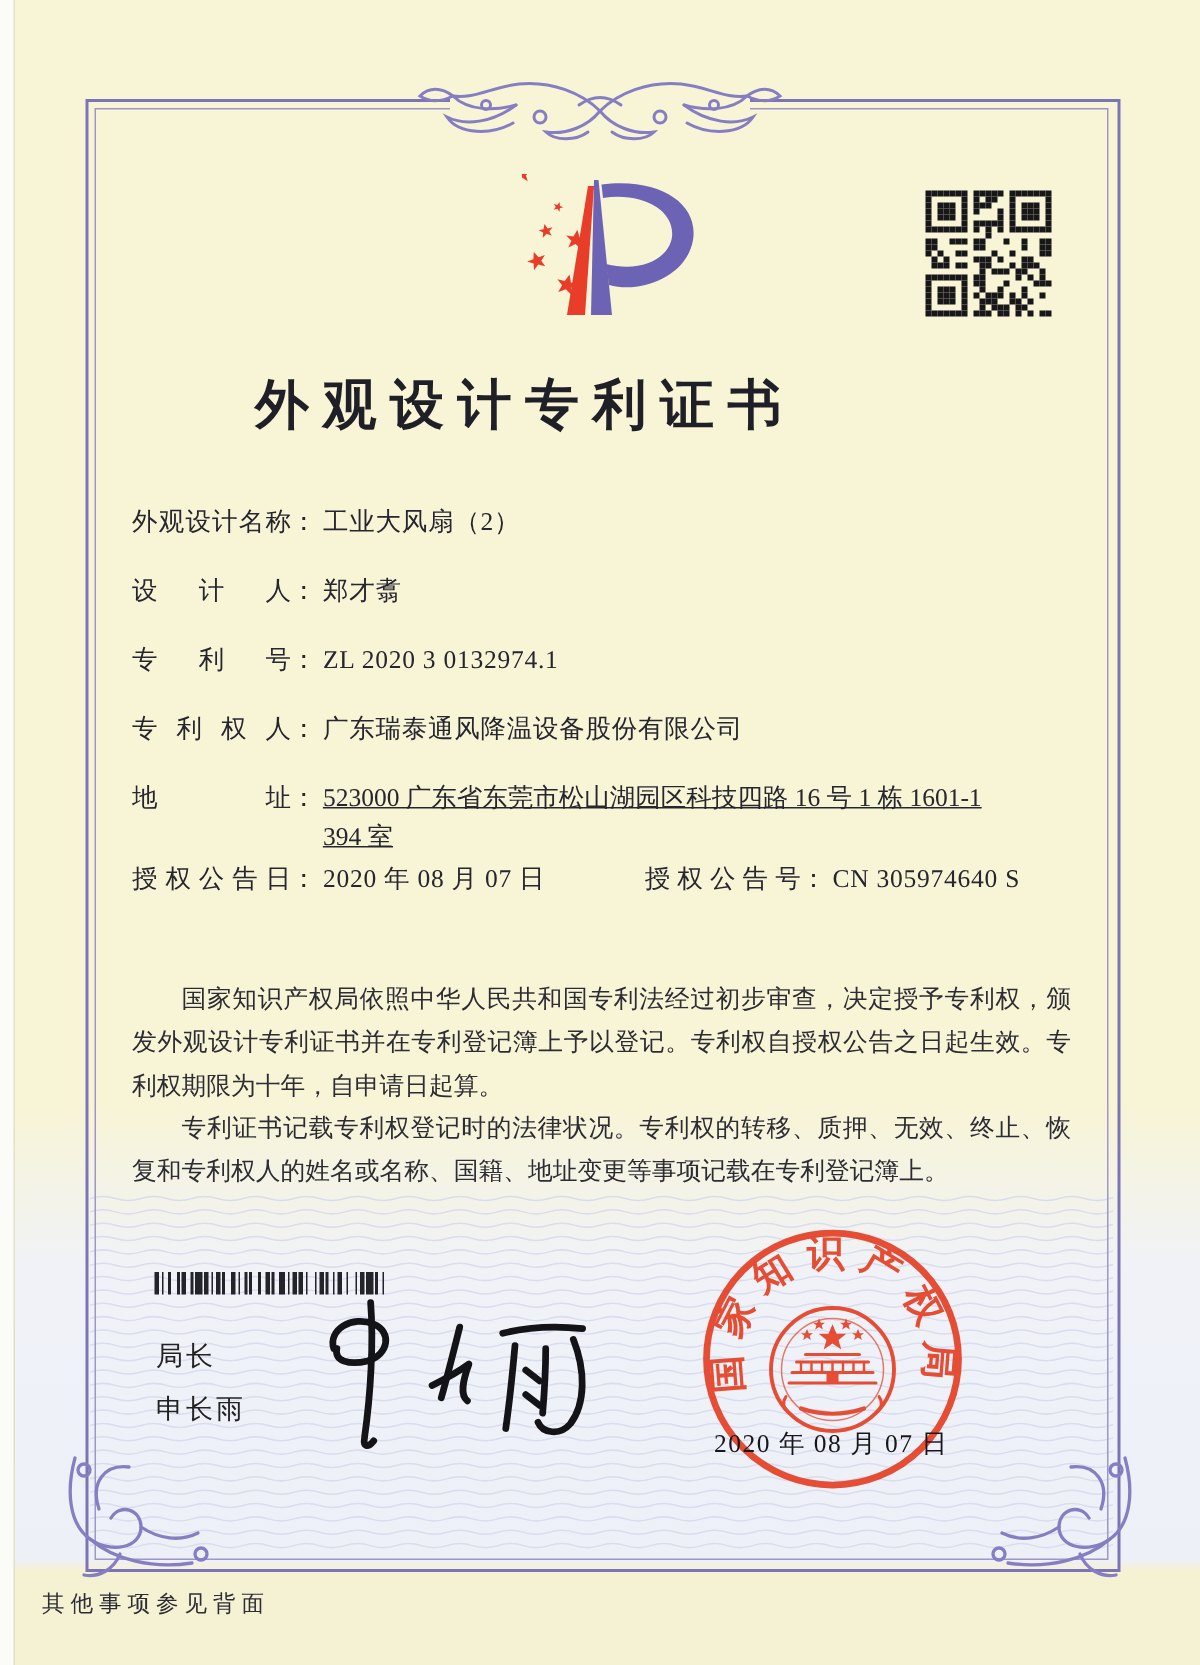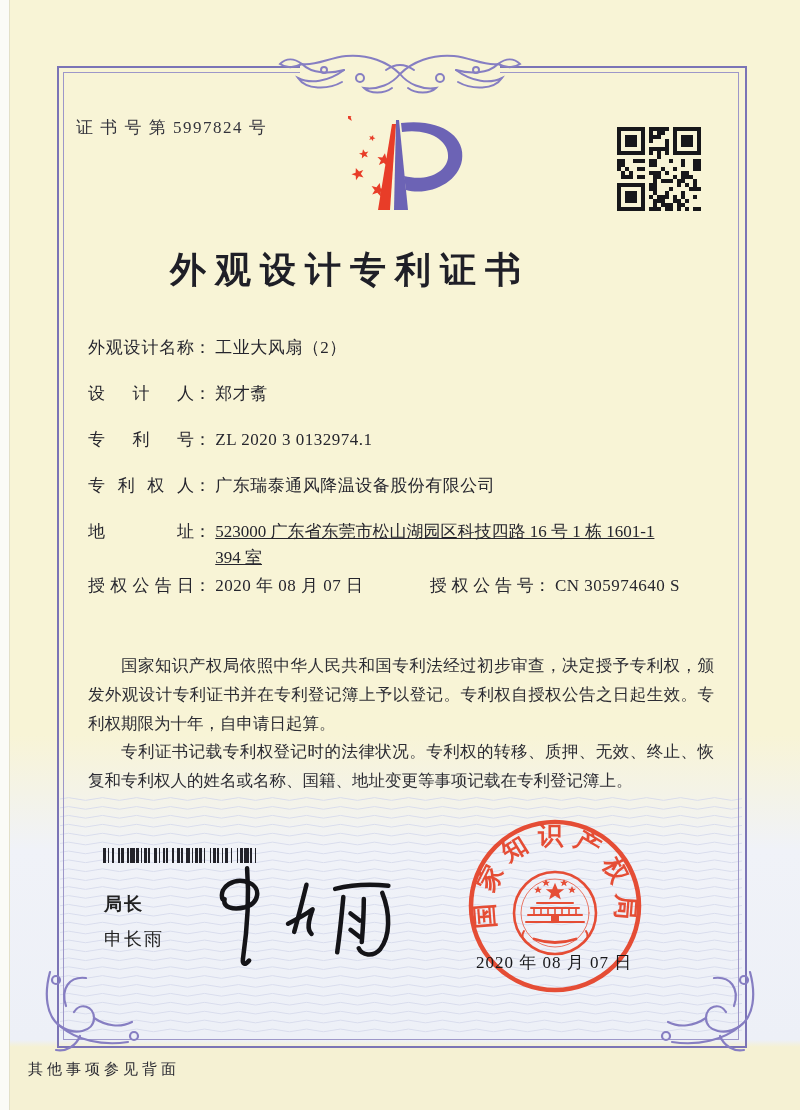--- a/index.html
+++ b/index.html
@@ -30,21 +30,21 @@
   .addr-lines{display:inline-block;vertical-align:top;white-space:normal;width:500px;line-height:26px;margin-top:-3px;text-decoration:underline;}
   .grant-row .gpair2{margin-left:62px;}
   
   .body-text{position:absolute;left:88px;top:652px;width:626px;font-size:16.5px;line-height:28.8px;text-align:justify;color:#2c2c33;}
   .body-text p{margin:0;text-indent:2em;}
   
   .barcode{position:absolute;left:103px;top:848px;width:200px;height:15px;}
   .barcode i{position:absolute;top:0;bottom:0;background:#23232a;}
   
   .officer{position:absolute;left:104px;top:892px;font-family:"Liberation Sans","DejaVu Sans",sans-serif;font-size:18px;letter-spacing:2px;color:#222;}
-  .officer .o-title{margin-bottom:11px;font-weight:bold;}
+  .officer .o-title{margin-bottom:11px;}
   .signature{position:absolute;left:200px;top:858px;}
   
   .seal{position:absolute;left:466px;top:817px;opacity:.93;}
   .seal-date{position:absolute;left:476px;top:951px;font-size:17px;letter-spacing:1px;color:#17171a;z-index:6;}
   
   .page-num{position:absolute;left:37px;top:1012px;width:726px;text-align:center;font-size:14.5px;letter-spacing:1px;transform:translateX(-34px);color:#2c2c33;}
   .back-note{position:absolute;left:0;top:1060px;width:800px;text-align:left;font-size:15px;letter-spacing:4px;color:#2c2c33;padding-left:28px;}
   .z-content{z-index:5;}
 </style>
 </head>
@@ -118,21 +118,20 @@
       <path d="M14,6 C8,28 10,50 24,60 C38,70 58,66 58,52 C58,40 44,36 38,46"></path>
       <path d="M24,60 C40,74 66,80 92,76"></path>
       <path d="M30,40 C24,22 34,10 50,12"></path>
       <path d="M58,52 C70,60 84,62 96,56"></path>
       <circle cx="20" cy="14" r="4"></circle>
       <circle cx="98" cy="70" r="4"></circle>
       <path d="M44,70 C40,80 30,86 20,84"></path>
     </g>
   </svg>
 
-  <div class="cert-no z-content">证 书 号 第 5997824 号</div>
 
   <svg class="deco z-content" style="left:348px;top:116px;" width="130" height="102" viewBox="0 0 130 102">
     <g id="star5">
       <path d="M0,-6 L1.76,-1.85 L6,-1.85 L2.6,0.8 L3.8,4.9 L0,2.4 L-3.8,4.9 L-2.6,0.8 L-6,-1.85 L-1.76,-1.85 Z" fill="#e83d28"></path>
     </g>
     <use href="#star5" transform="translate(24,22) scale(0.55) rotate(20)"></use>
     <use href="#star5" transform="translate(16,38) scale(0.8) rotate(-12)"></use>
     <use href="#star5" transform="translate(36,44) scale(1.15) rotate(8)"></use>
     <use href="#star5" transform="translate(10,58) scale(1.05) rotate(-20)"></use>
     <use href="#star5" transform="translate(30,74) scale(1.2) rotate(14)"></use>

